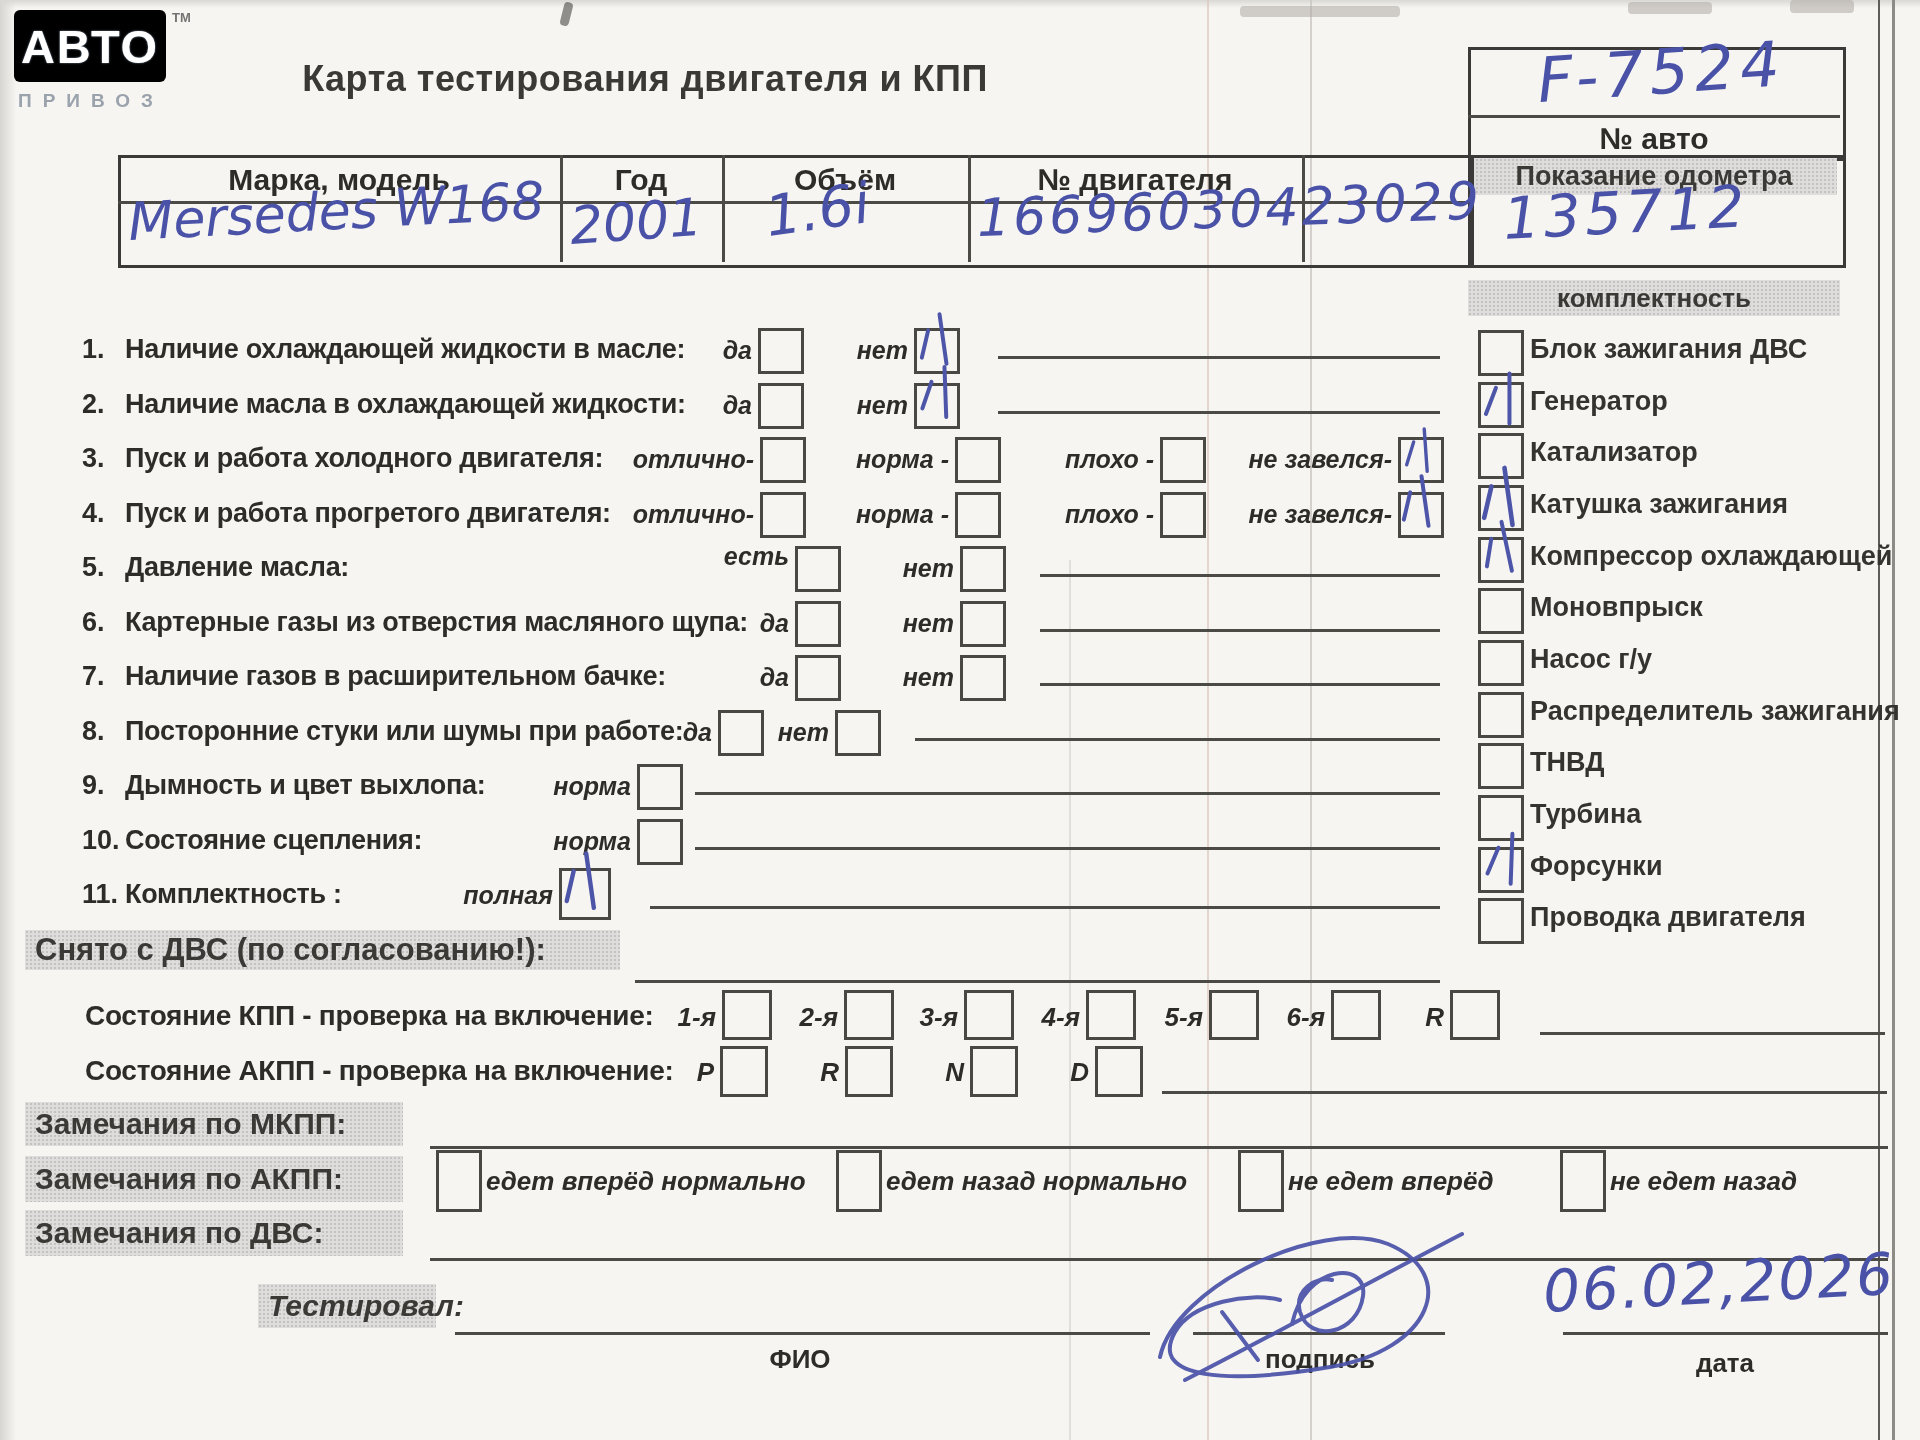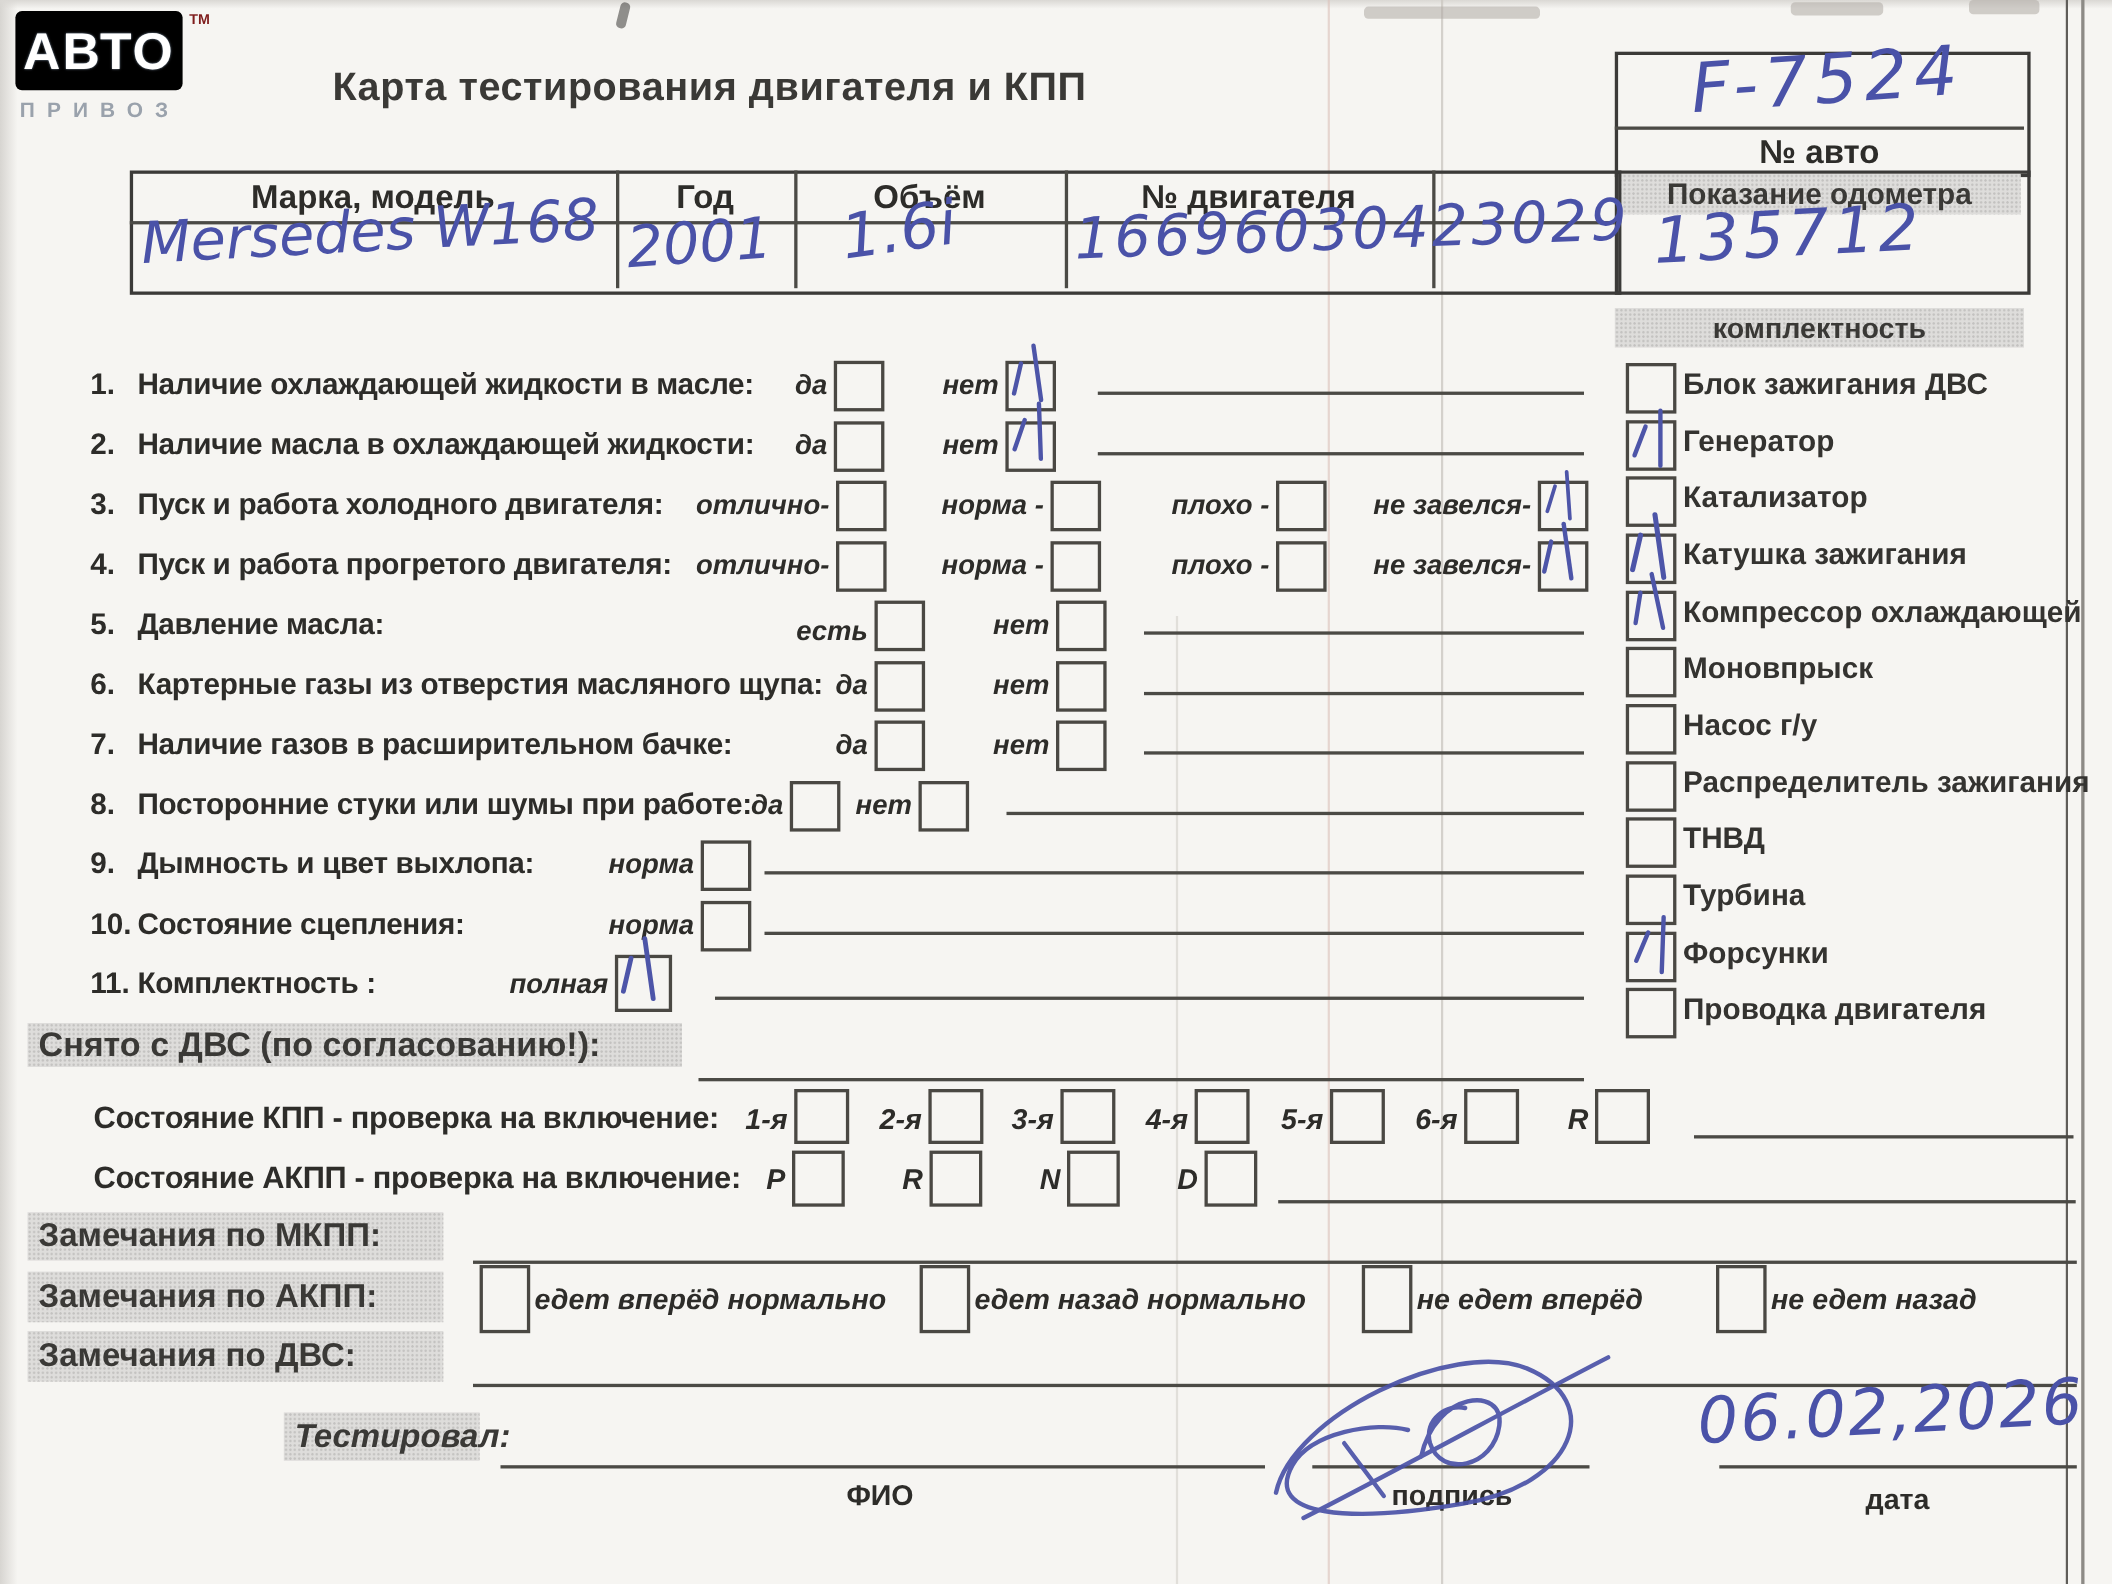--- a/index.html
+++ b/index.html
@@ -37,21 +37,21 @@
   .vmark .l{left:5px;top:8px;width:4px;height:32px;transform:rotate(13deg)}
   .vmark .r{right:3px;top:-8px;width:4px;height:54px;transform:rotate(-8deg)}
   .title{position:absolute;left:240px;top:58px;width:810px;text-align:center;
     font-size:36px;font-weight:800;color:#3a3936;letter-spacing:.5px;white-space:nowrap}
   .logo-tile{position:absolute;left:14px;top:10px;width:152px;height:72px;background:#000000;
     border-radius:6px;display:flex;align-items:center;justify-content:center}
   .logo-word{font-size:47px;font-weight:900;color:#ffffff;letter-spacing:2px;
     text-shadow:0 0 2px #8fa2b8}
   .logo-sub{position:absolute;left:18px;top:90px;font-size:19px;font-weight:600;
     color:#9aa2ac;letter-spacing:11px;white-space:nowrap}
-  .logo-tm{position:absolute;left:172px;top:10px;font-size:13px;color:#7f1d1d;font-weight:700}
+  .logo-tm{position:absolute;left:172px;top:10px;font-size:13px;color:#737373;font-weight:700}
   .bline{position:absolute;background:#4b4a45}
 </style>
 </head>
 <body>
 
 <div class="edge-left"></div>
 <div class="edge-top"></div>
 <div class="fold" style="left:1069px;top:560px;height:880px;background:#d9d6d0;opacity:.7"></div>
 <div class="fold" style="left:1207px;background:#dcc3bc;opacity:.65"></div>
 <div class="fold" style="left:1310px;background:#ccc8c2;opacity:.8"></div>
@@ -143,21 +143,21 @@
 <span class="box" style="left:1160px;top:492px"></span>
 <span class="opt" style="right:528px;top:500px">не завелся-</span>
 <span class="box" style="left:1398px;top:492px"></span>
 <span class="vmark" style="left:1400px;top:482px">
     <i class="l"></i>
     <i class="r"></i>
   </span>
 
 <span class="num" style="left:82px;top:552px">5.</span>
 <span class="lbl" style="left:125px;top:552px">Давление масла:</span>
-<span class="opt" style="right:1131px;top:560px">есть</span>
+<span class="opt" style="right:1131px;top:542px">есть</span>
 <span class="box" style="left:795px;top:546px"></span>
 <span class="opt" style="right:966px;top:554px">нет</span>
 <span class="box" style="left:960px;top:546px"></span>
 <span class="blank" style="left:1040px;top:574px;width:400px"></span>
 
 <span class="num" style="left:82px;top:607px">6.</span>
 <span class="lbl" style="left:125px;top:607px">Картерные газы из отверстия масляного щупа:</span>
 <span class="opt" style="right:1131px;top:609px">да</span>
 <span class="box" style="left:795px;top:601px"></span>
 <span class="opt" style="right:966px;top:609px">нет</span>

